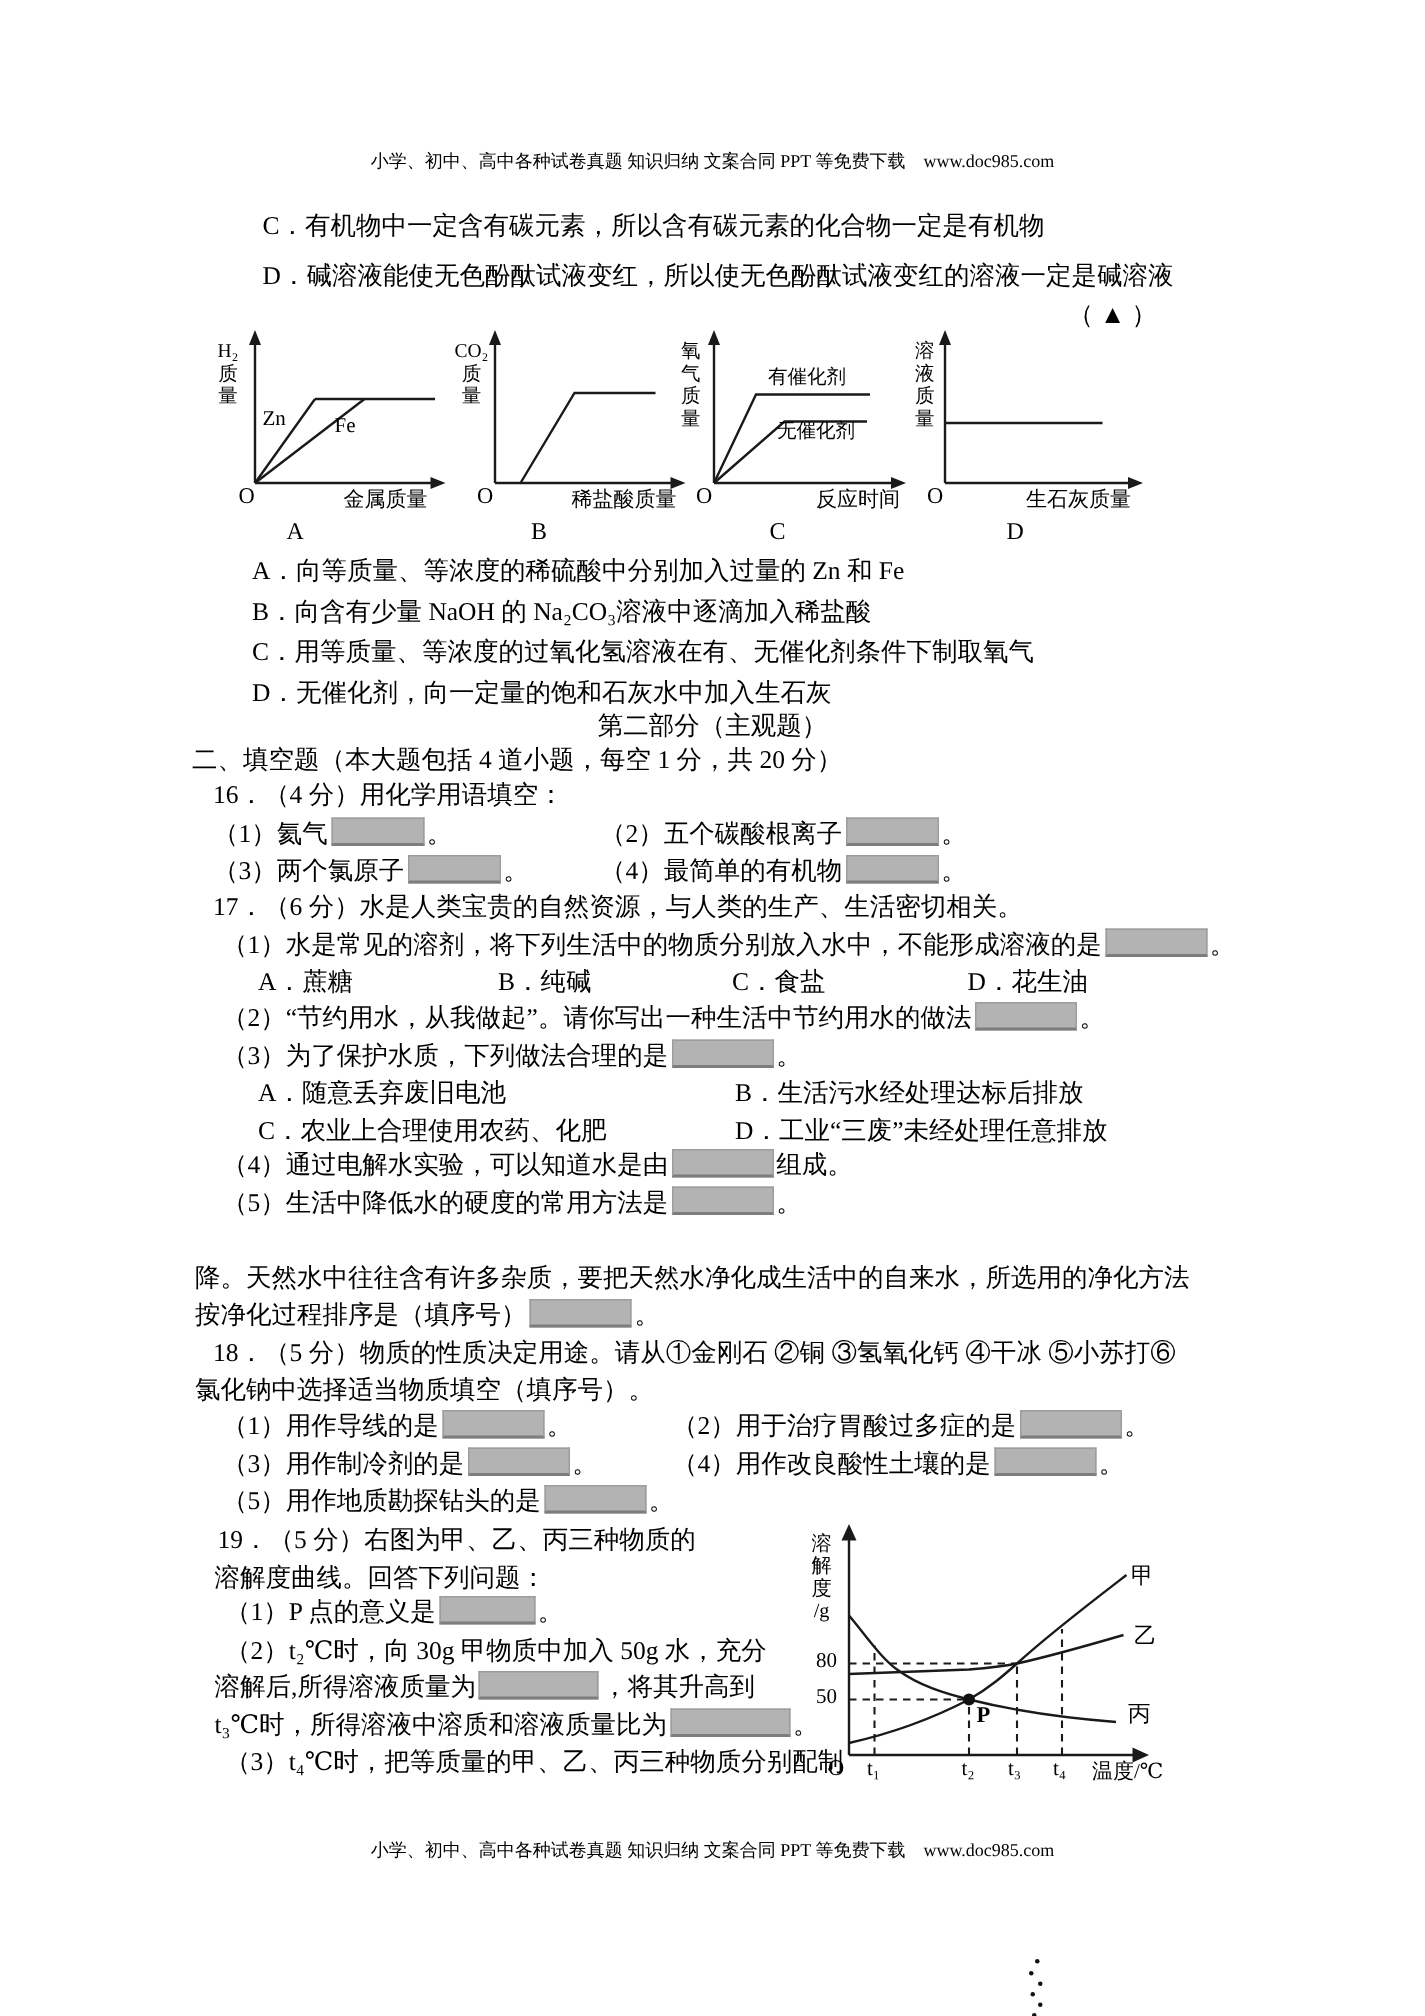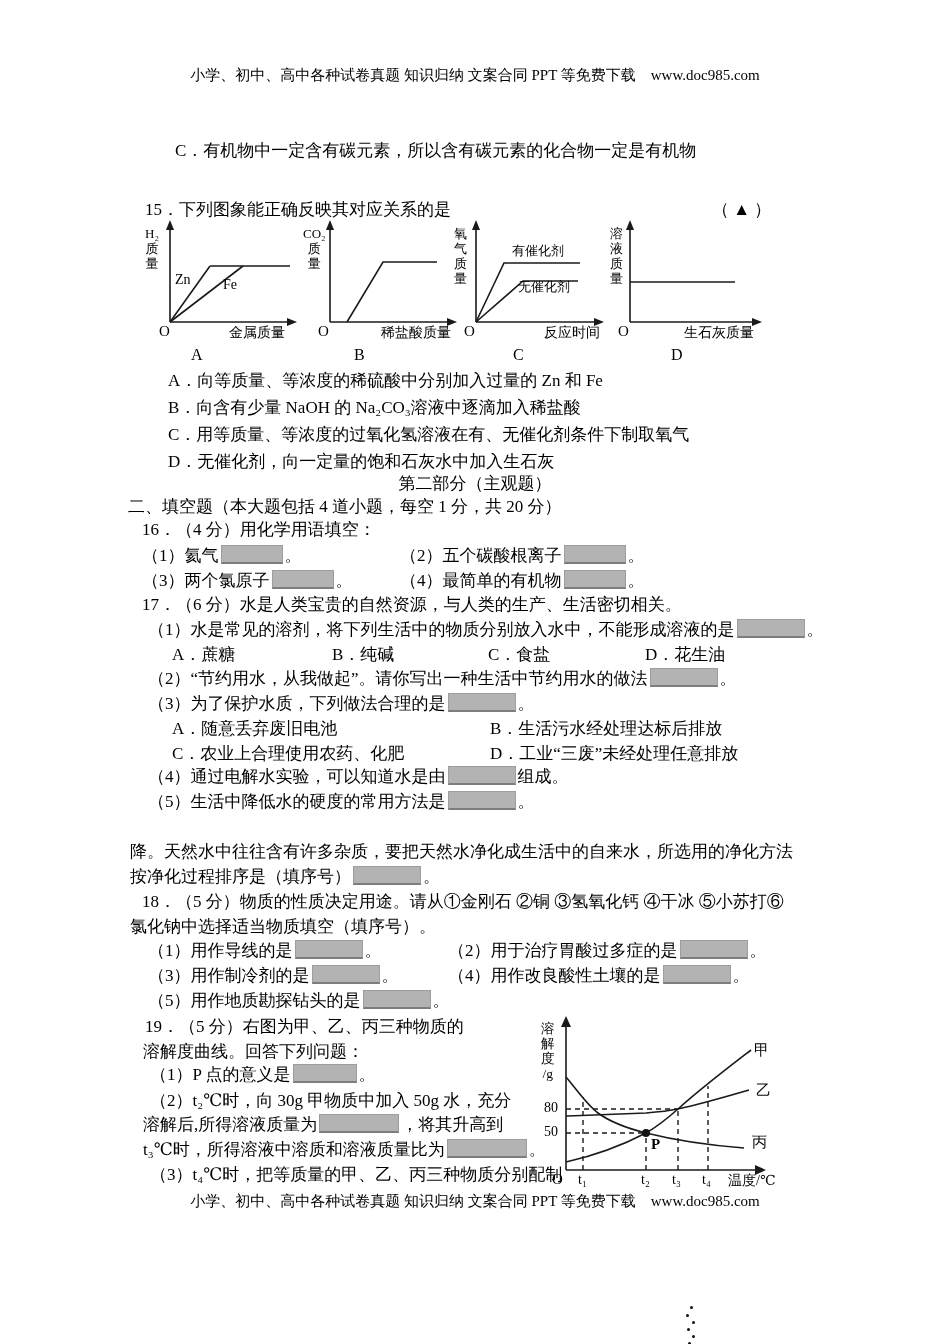--- a/index.html
+++ b/index.html
@@ -1,20 +1,20 @@
 <!DOCTYPE html>
 <html><head>
 <meta charset="utf-8">
 <style>
   html,body{margin:0;padding:0;background:#888;}
   #page{position:relative;width:950px;height:1344px;background:#ffffff;overflow:hidden;
         font-family:"Liberation Serif","DejaVu Serif",serif;color:#000;}
   .row{position:absolute;font-size:17px;line-height:22px;white-space:nowrap;}
   .center{left:0;width:950px;text-align:center;}
-  .small{font-size:15px;}
+  .small{font-size:12px;margin-top:32px;}
   .blank{display:inline-block;width:66px;height:16px;background:#b3b3b3;
          border:1px solid #9d9d9d;border-bottom:2px solid #7d7d7d;vertical-align:-3px;margin:0 2px;}
   .blank.w{width:60px;} .blank.q19{width:62px;} .blank.q19b{width:78px;}
   .abs{position:absolute;}
   .g{position:absolute;}
   .g svg{position:absolute;left:0;top:0;}
   .ylab{position:absolute;font-size:13px;line-height:15px;white-space:pre-line;text-align:center;}
   .xlab{position:absolute;font-size:14px;}
   .olab{position:absolute;font-size:15px;}
   .letter{position:absolute;font-size:16px;}
@@ -29,24 +29,22 @@
   .dot{position:absolute;width:3px;height:3px;border-radius:50%;background:#111;}
 </style>
 </head>
 <body>
 
 <div id="page">
 
   <div class="row center small" style="top:64px">小学、初中、高中各种试卷真题 知识归纳 文案合同 PPT 等免费下载　www.doc985.com</div>
 
   <div class="row" style="top:140px;left:175px">C．有机物中一定含有碳元素，所以含有碳元素的化合物一定是有机物</div>
-
-  <div class="row" style="top:199px;left:145px">
-    <span>15．下列图象能正确反映其对应关系的是</span>
-  </div>
+  <div class="row" style="top:173px;left:175px">D．碱溶液能使无色酚酞试液变红，所以使无色酚酞试液变红的溶液一定是碱溶液</div>
+
   <div class="row" style="top:199px;left:712px">（ ▲ ）</div>
 
   <div class="g" style="left:145px;top:220px;width:160px;height:148px">
     <svg width="160" height="118">
       <line x1="25" y1="6" x2="25" y2="102"></line>
         <polygon points="25,0 21,10 29,10"></polygon>
       <line x1="25" y1="102" x2="146" y2="102"></line>
         <polygon points="152,102 142,98 142,106"></polygon>
       <line x1="65" y1="46" x2="145" y2="46"></line>
       <line x1="25" y1="102" x2="65" y2="46"></line>

